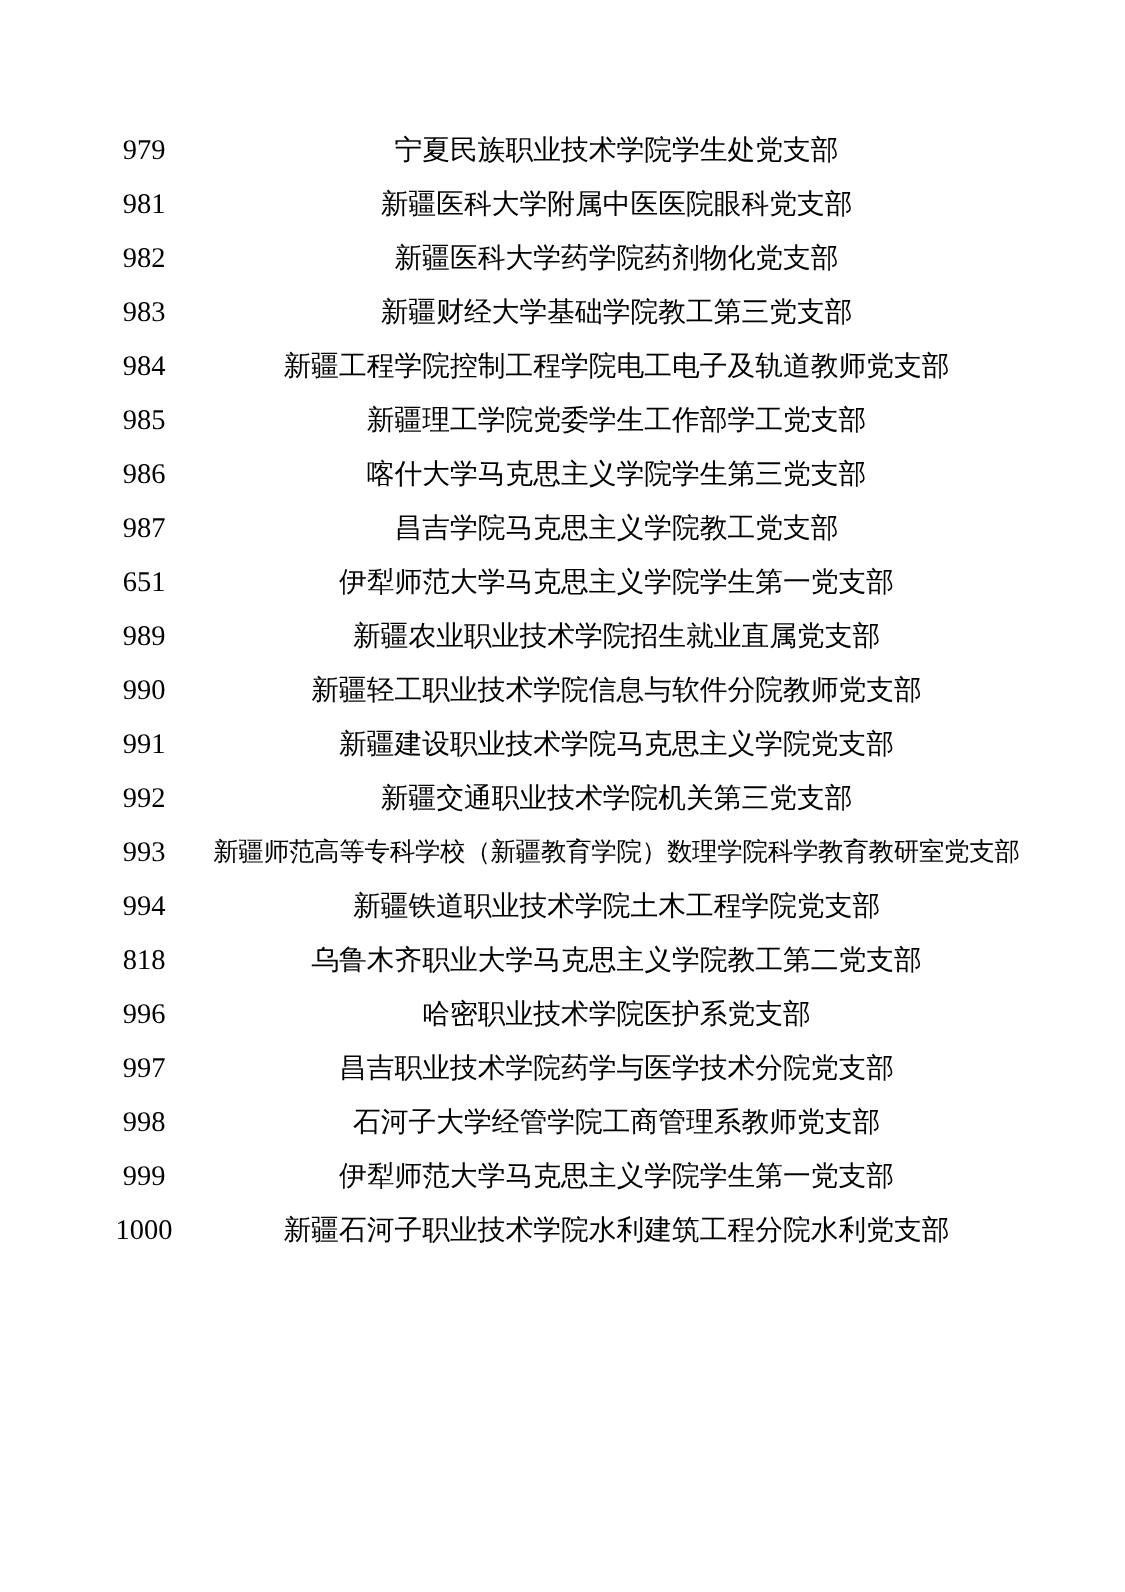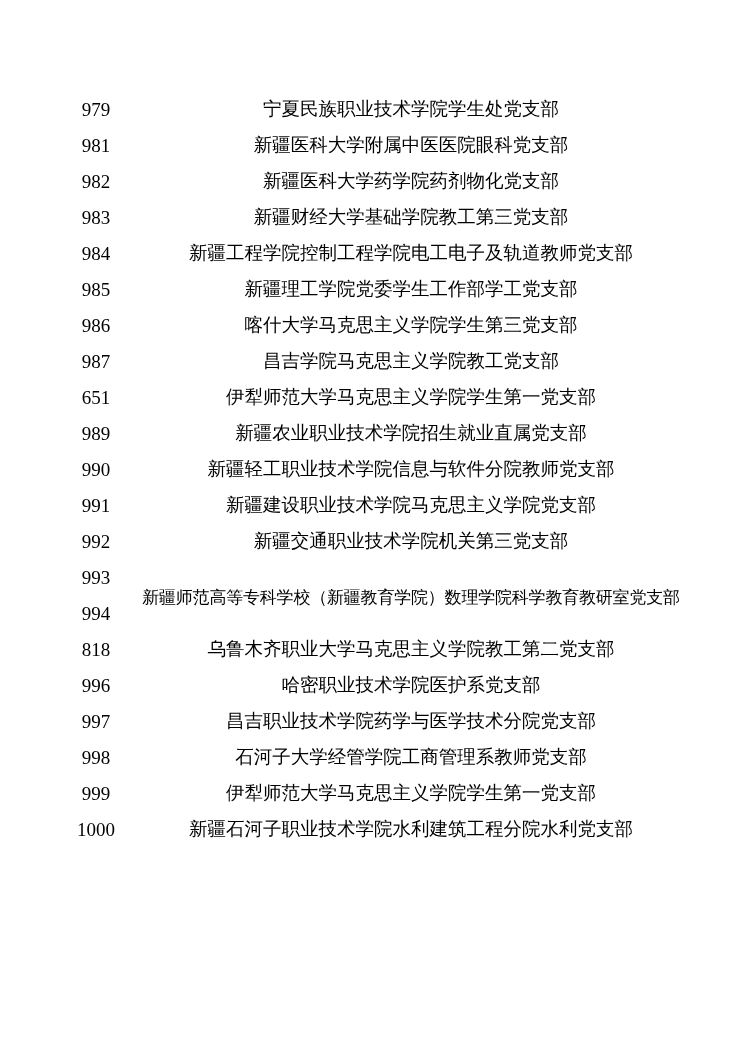--- a/index.html
+++ b/index.html
@@ -14,21 +14,21 @@
     overflow: hidden;
   }
   .branch-list {
     position: absolute;
     top: 91px;
     left: 60px;
     width: 630px;
   }
   .row {
     display: flex;
-    align-items: center;
+    align-items: flex-start;
     height: 36px;
   }
   .cell-no {
     flex: 0 0 72px;
     width: 72px;
     text-align: center;
     font-family: "Liberation Serif", "DejaVu Serif", serif;
     font-size: 19px;
     line-height: 1;
     color: #000000;
@@ -38,21 +38,20 @@
     text-align: center;
     font-family: Liberation Sans, sans-serif;
     font-size: 18.5px;
     line-height: 1;
     white-space: nowrap;
     color: #000000;
   }
   .row.compressed .cell-name {
     font-size: 17px;
     letter-spacing: -0.2px;
-    margin-top: 41px;
   }
 </style>
 </head>
 <body>
 
 <div class="page">
   <div class="branch-list" id="branch-list">
   <div class="row">
     <div class="cell-no">979</div>
     <div class="cell-name">宁夏民族职业技术学院学生处党支部</div>
@@ -119,20 +118,21 @@
     <div class="cell-name">新疆交通职业技术学院机关第三党支部</div>
   </div>
 
   <div class="row compressed">
     <div class="cell-no">993</div>
     <div class="cell-name">新疆师范高等专科学校（新疆教育学院）数理学院科学教育教研室党支部</div>
   </div>
 
   <div class="row">
     <div class="cell-no">994</div>
+    <div class="cell-name">新疆铁道职业技术学院土木工程学院党支部</div>
   </div>
 
   <div class="row">
     <div class="cell-no">818</div>
     <div class="cell-name">乌鲁木齐职业大学马克思主义学院教工第二党支部</div>
   </div>
 
   <div class="row">
     <div class="cell-no">996</div>
     <div class="cell-name">哈密职业技术学院医护系党支部</div>

